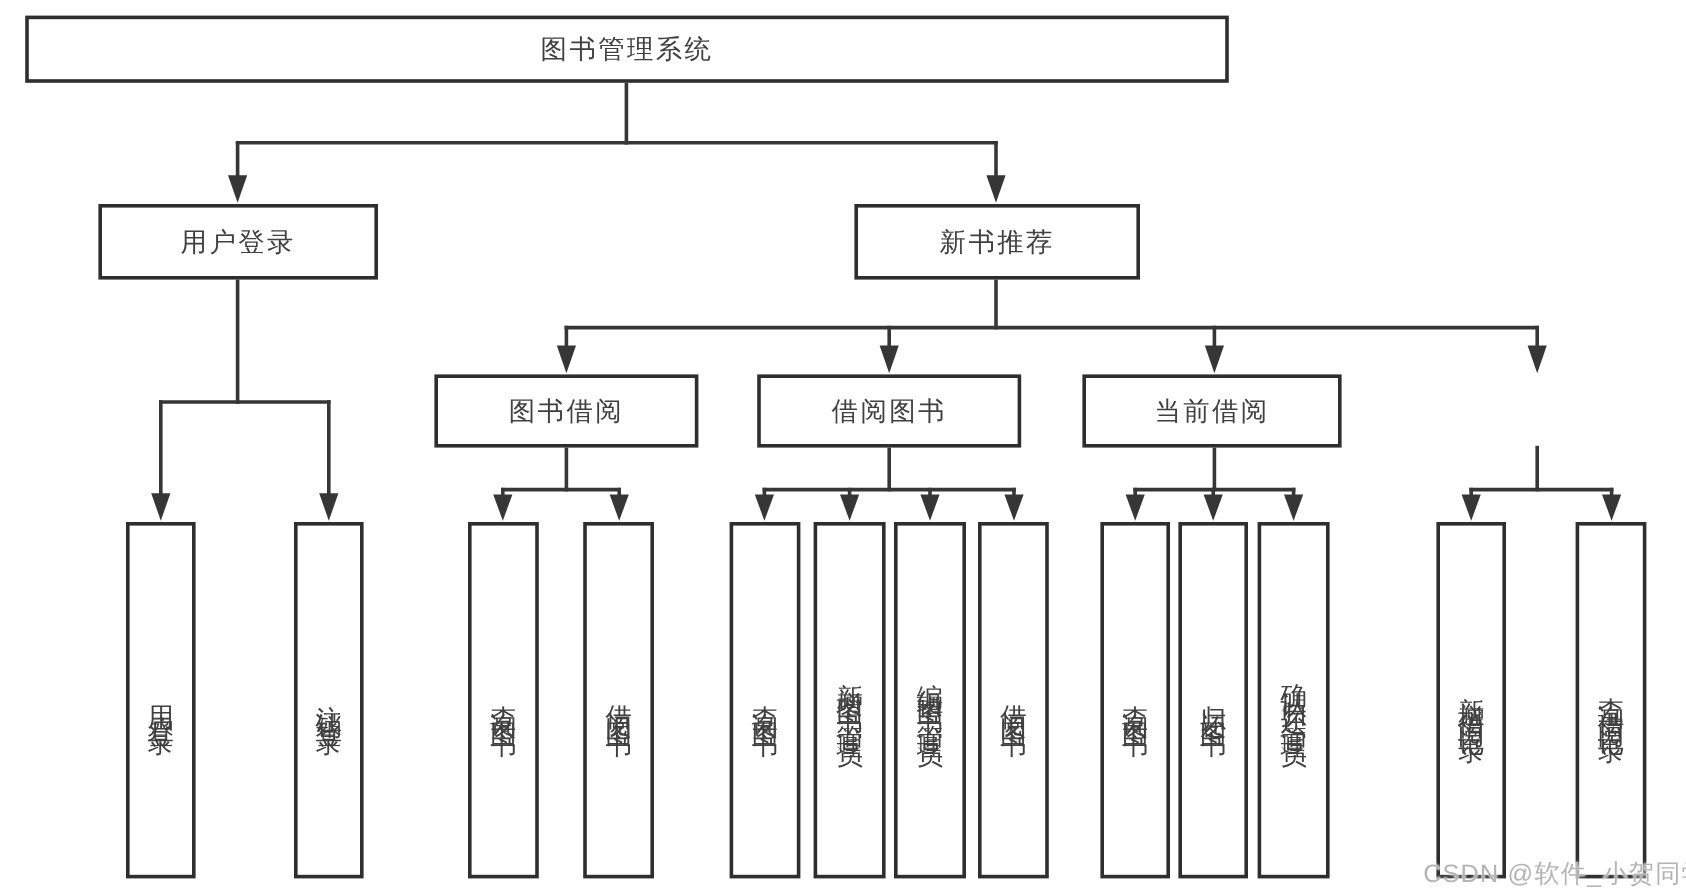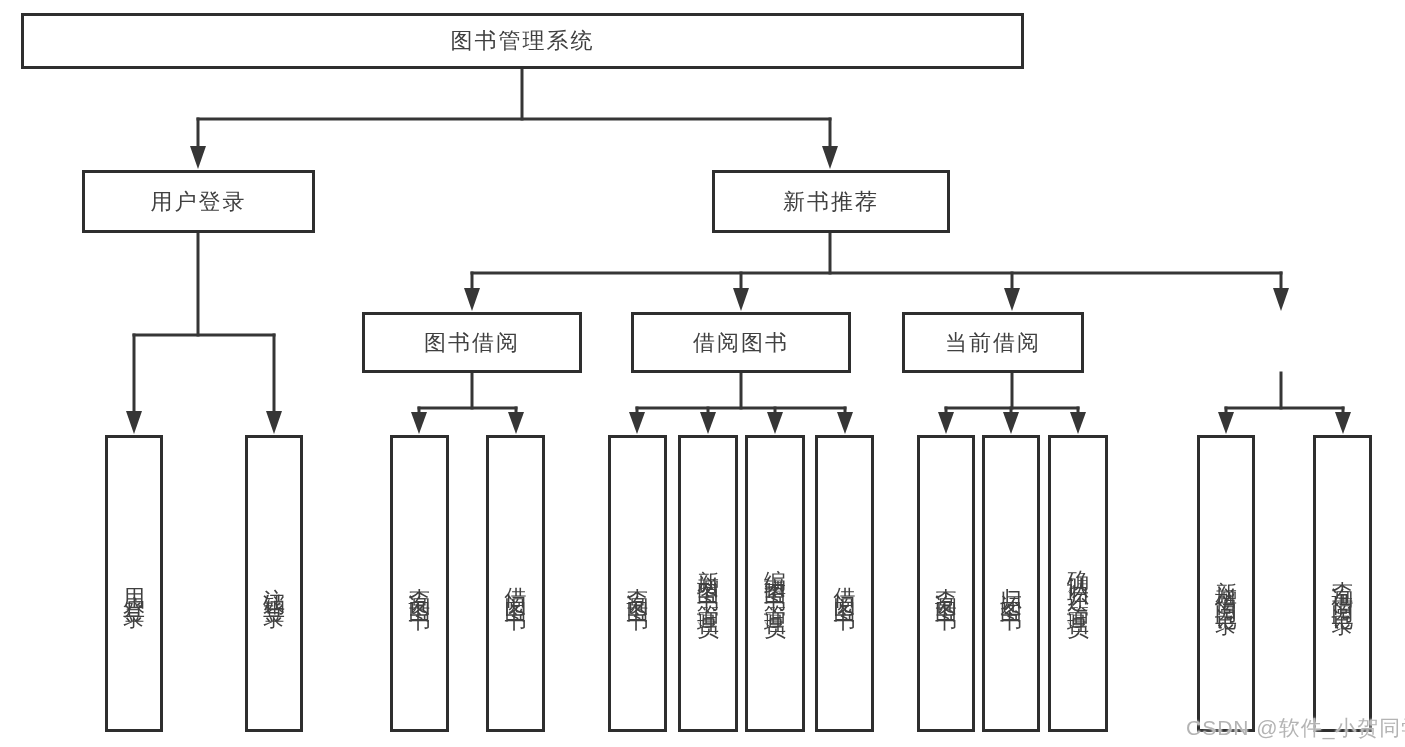--- a/index.html
+++ b/index.html
@@ -29,21 +29,21 @@
     font-size:22px;
     letter-spacing:7px;
     line-height:1;
   }
   
   .n-root{left:21px;top:13px;width:1003px;height:56px;}
   .n-ul{left:82px;top:170px;width:233px;height:63px;}
   .n-bm{left:712px;top:170px;width:238px;height:63px;}
   .n-l3-1{left:362px;top:312px;width:220px;height:61px;}
   .n-l3-2{left:631px;top:312px;width:220px;height:61px;}
-  .n-l3-3{left:902px;top:312px;width:182px;height:61px;}
+  .n-l3-3{left:902px;top:312px;width:216px;height:61px;}
   .n-l3-4{left:1173px;top:312px;width:217px;height:61px;}
   .leaf{top:435px;height:297px;}
   .n-leaf-1{left:105px;width:58px;}
   .n-leaf-2{left:245px;width:58px;}
   .n-leaf-3{left:390px;width:59px;}
   .n-leaf-4{left:486px;width:59px;}
   .n-leaf-5{left:608px;width:59px;}
   .n-leaf-6{left:678px;width:60px;}
   .n-leaf-7{left:745px;width:60px;}
   .n-leaf-8{left:815px;width:59px;}

